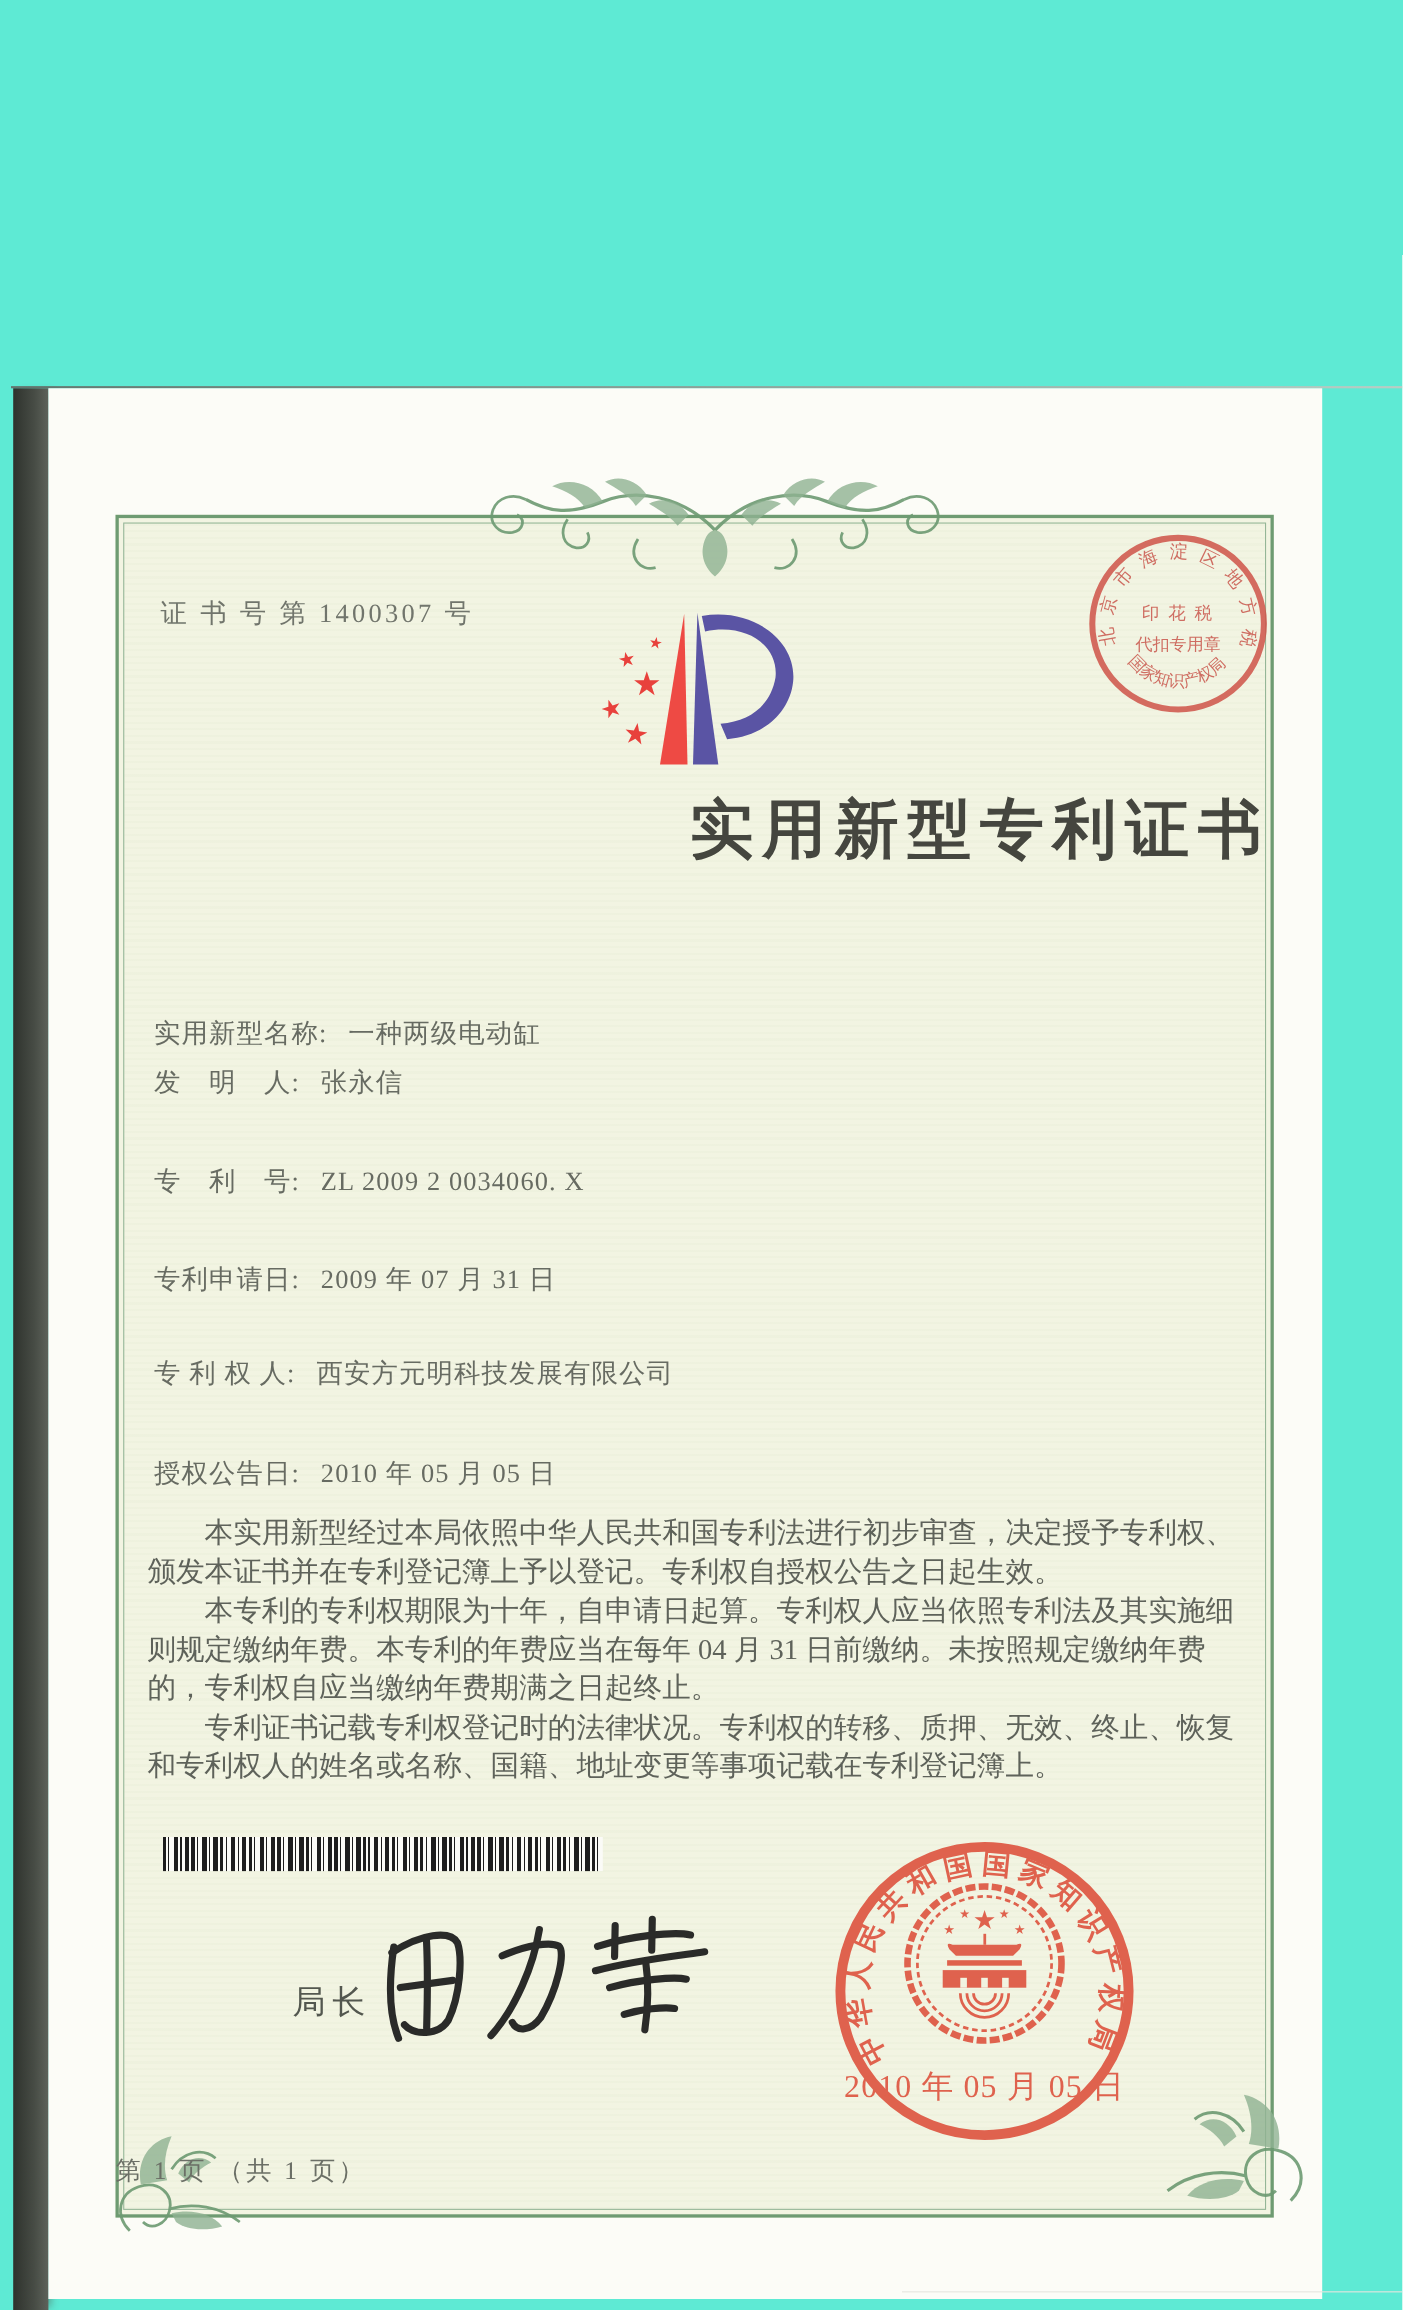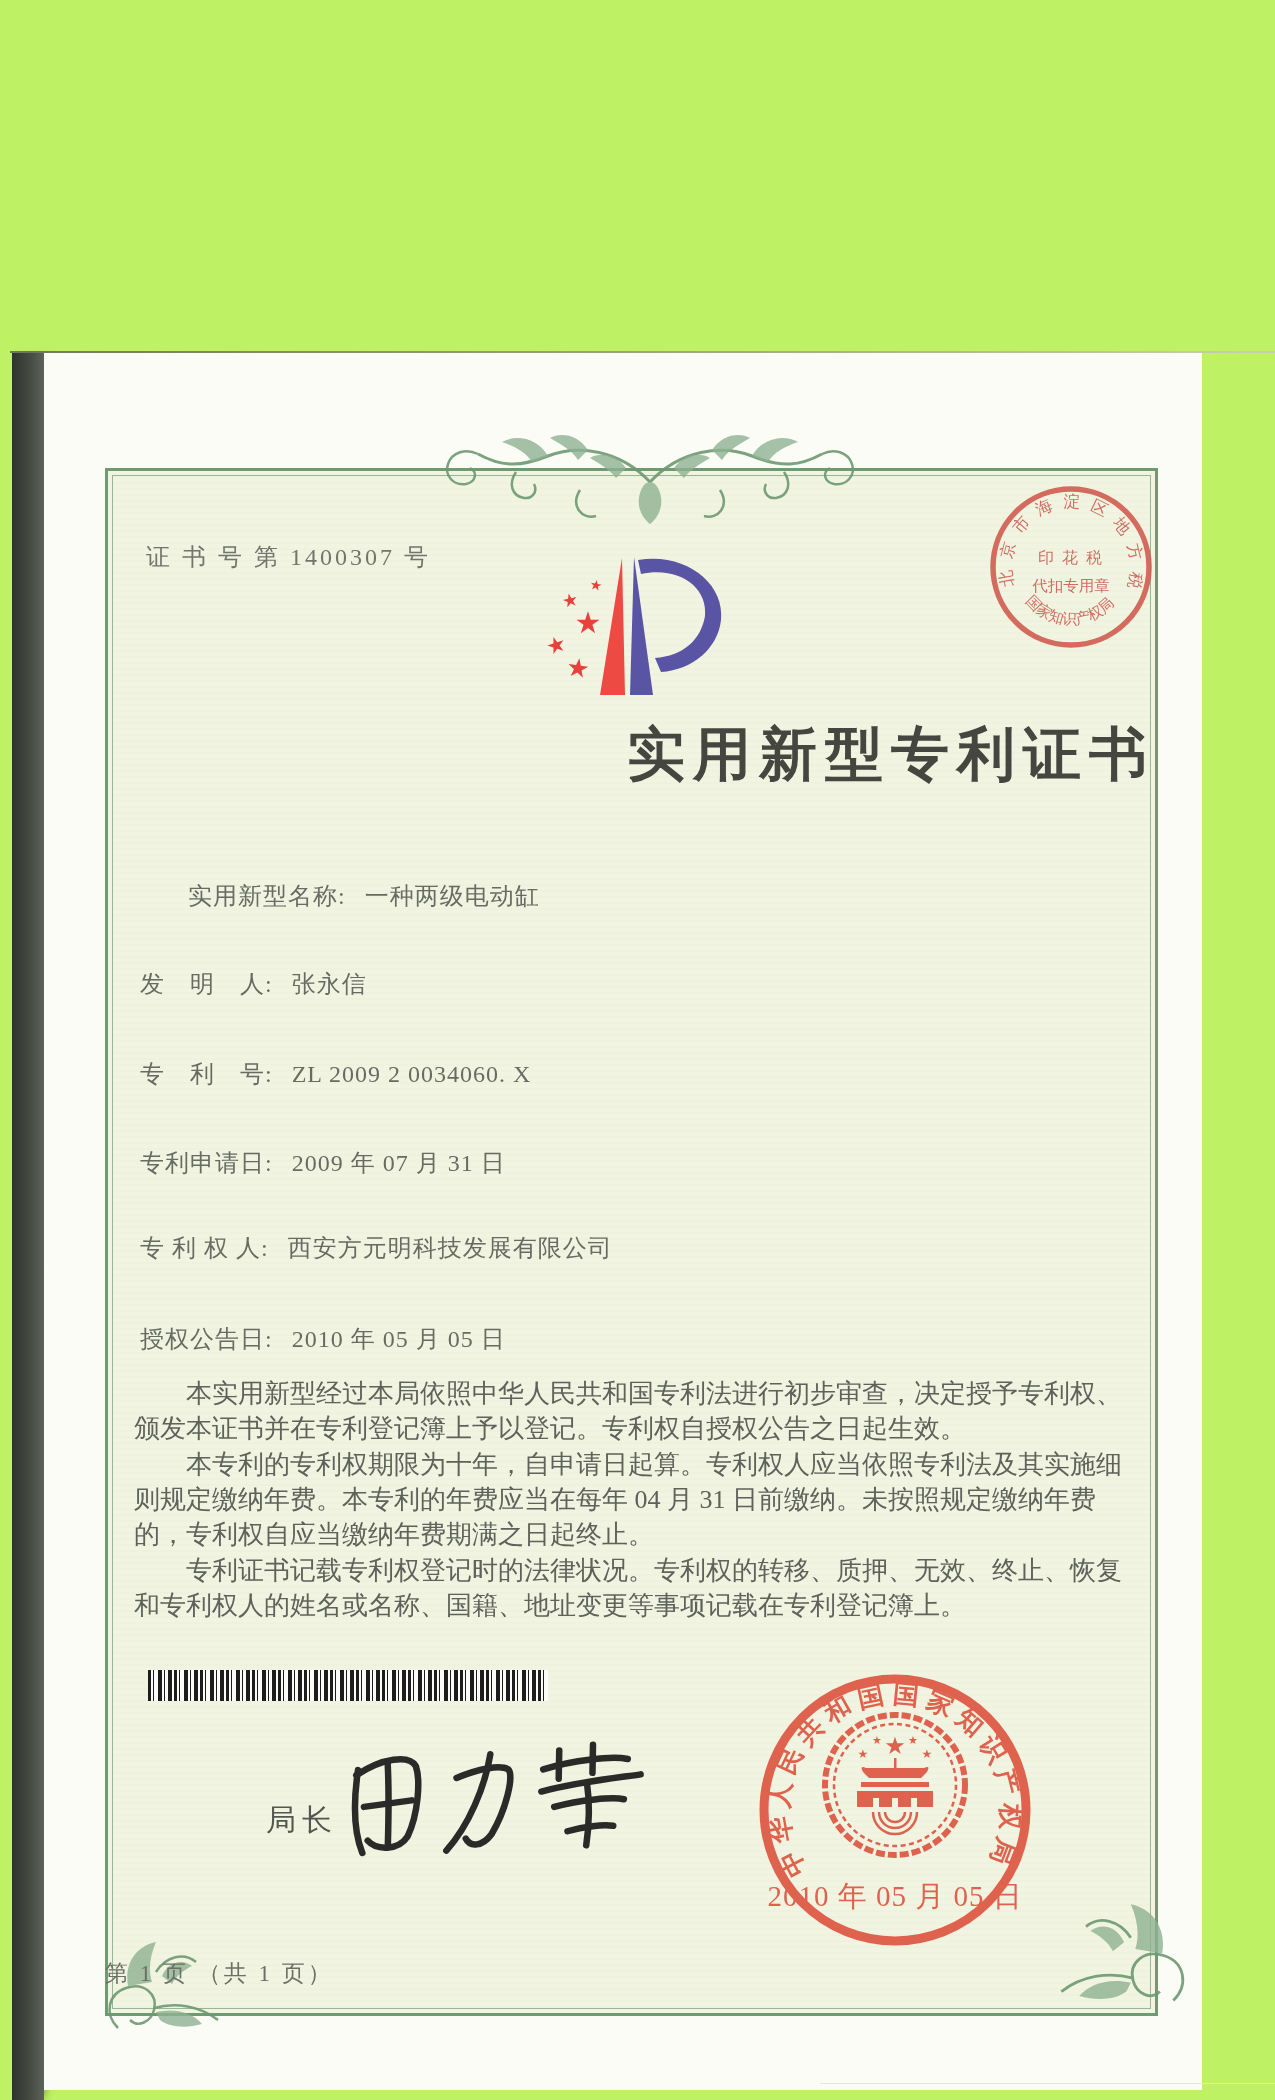--- a/index.html
+++ b/index.html
@@ -1,16 +1,16 @@
 <!DOCTYPE html>
 <html><head>
 <meta charset="utf-8">
 <style>
   html,body{margin:0;padding:0;background:#ffffff;}
-  .canvas{position:relative;width:1275px;height:2100px;background:#bef264;overflow:hidden;
+  .canvas{position:relative;width:1275px;height:2100px;background:#5eead4;overflow:hidden;
           font-family:"Liberation Serif","DejaVu Serif",serif;}
   .abs{position:absolute;}
 
   
   .page-top-edge{left:10px;top:351px;width:1265px;height:2px;
       background:linear-gradient(90deg,#63635e,#9a9a94 55%,#c8c8c2);opacity:.85;}
   .page-spine{left:12px;top:353px;width:32px;height:1747px;
       background:linear-gradient(90deg,#2e322d,#474c45 60%,#5d625a);
       box-shadow:5px 0 7px -3px rgba(70,75,66,.45);}
   .page-sheet{left:44px;top:353px;width:1158px;height:1737px;background:#fcfcf7;}
@@ -138,21 +138,21 @@
     </text>
     <text font-size="15" fill="#c9564c">
       <textPath href="#taxBot" startOffset="2" textLength="102">国家知识产权局</textPath>
     </text>
     <text x="111" y="108" font-size="16" letter-spacing="2" text-anchor="middle" fill="#c9564c">印 花 税</text>
     <text x="111" y="136" font-size="15.5" text-anchor="middle" fill="#c9564c">代扣专用章</text>
   </svg>
 
   <div class="abs cert-title">实用新型专利证书</div>
 
-  <div class="abs field-row" style="top:880px;margin-left:48px;">
+  <div class="abs field-row" style="top:923px;">
     <span class="lab">实用新型名称:</span>
     <span class="val">一种两级电动缸</span>
   </div>
   <div class="abs field-row" style="top:968px;">
     <span class="lab">发　明　人:</span>
     <span class="val">张永信</span>
   </div>
   <div class="abs field-row" style="top:1058px;">
     <span class="lab">专　利　号:</span>
     <span class="val">ZL 2009 2 0034060. X</span>

